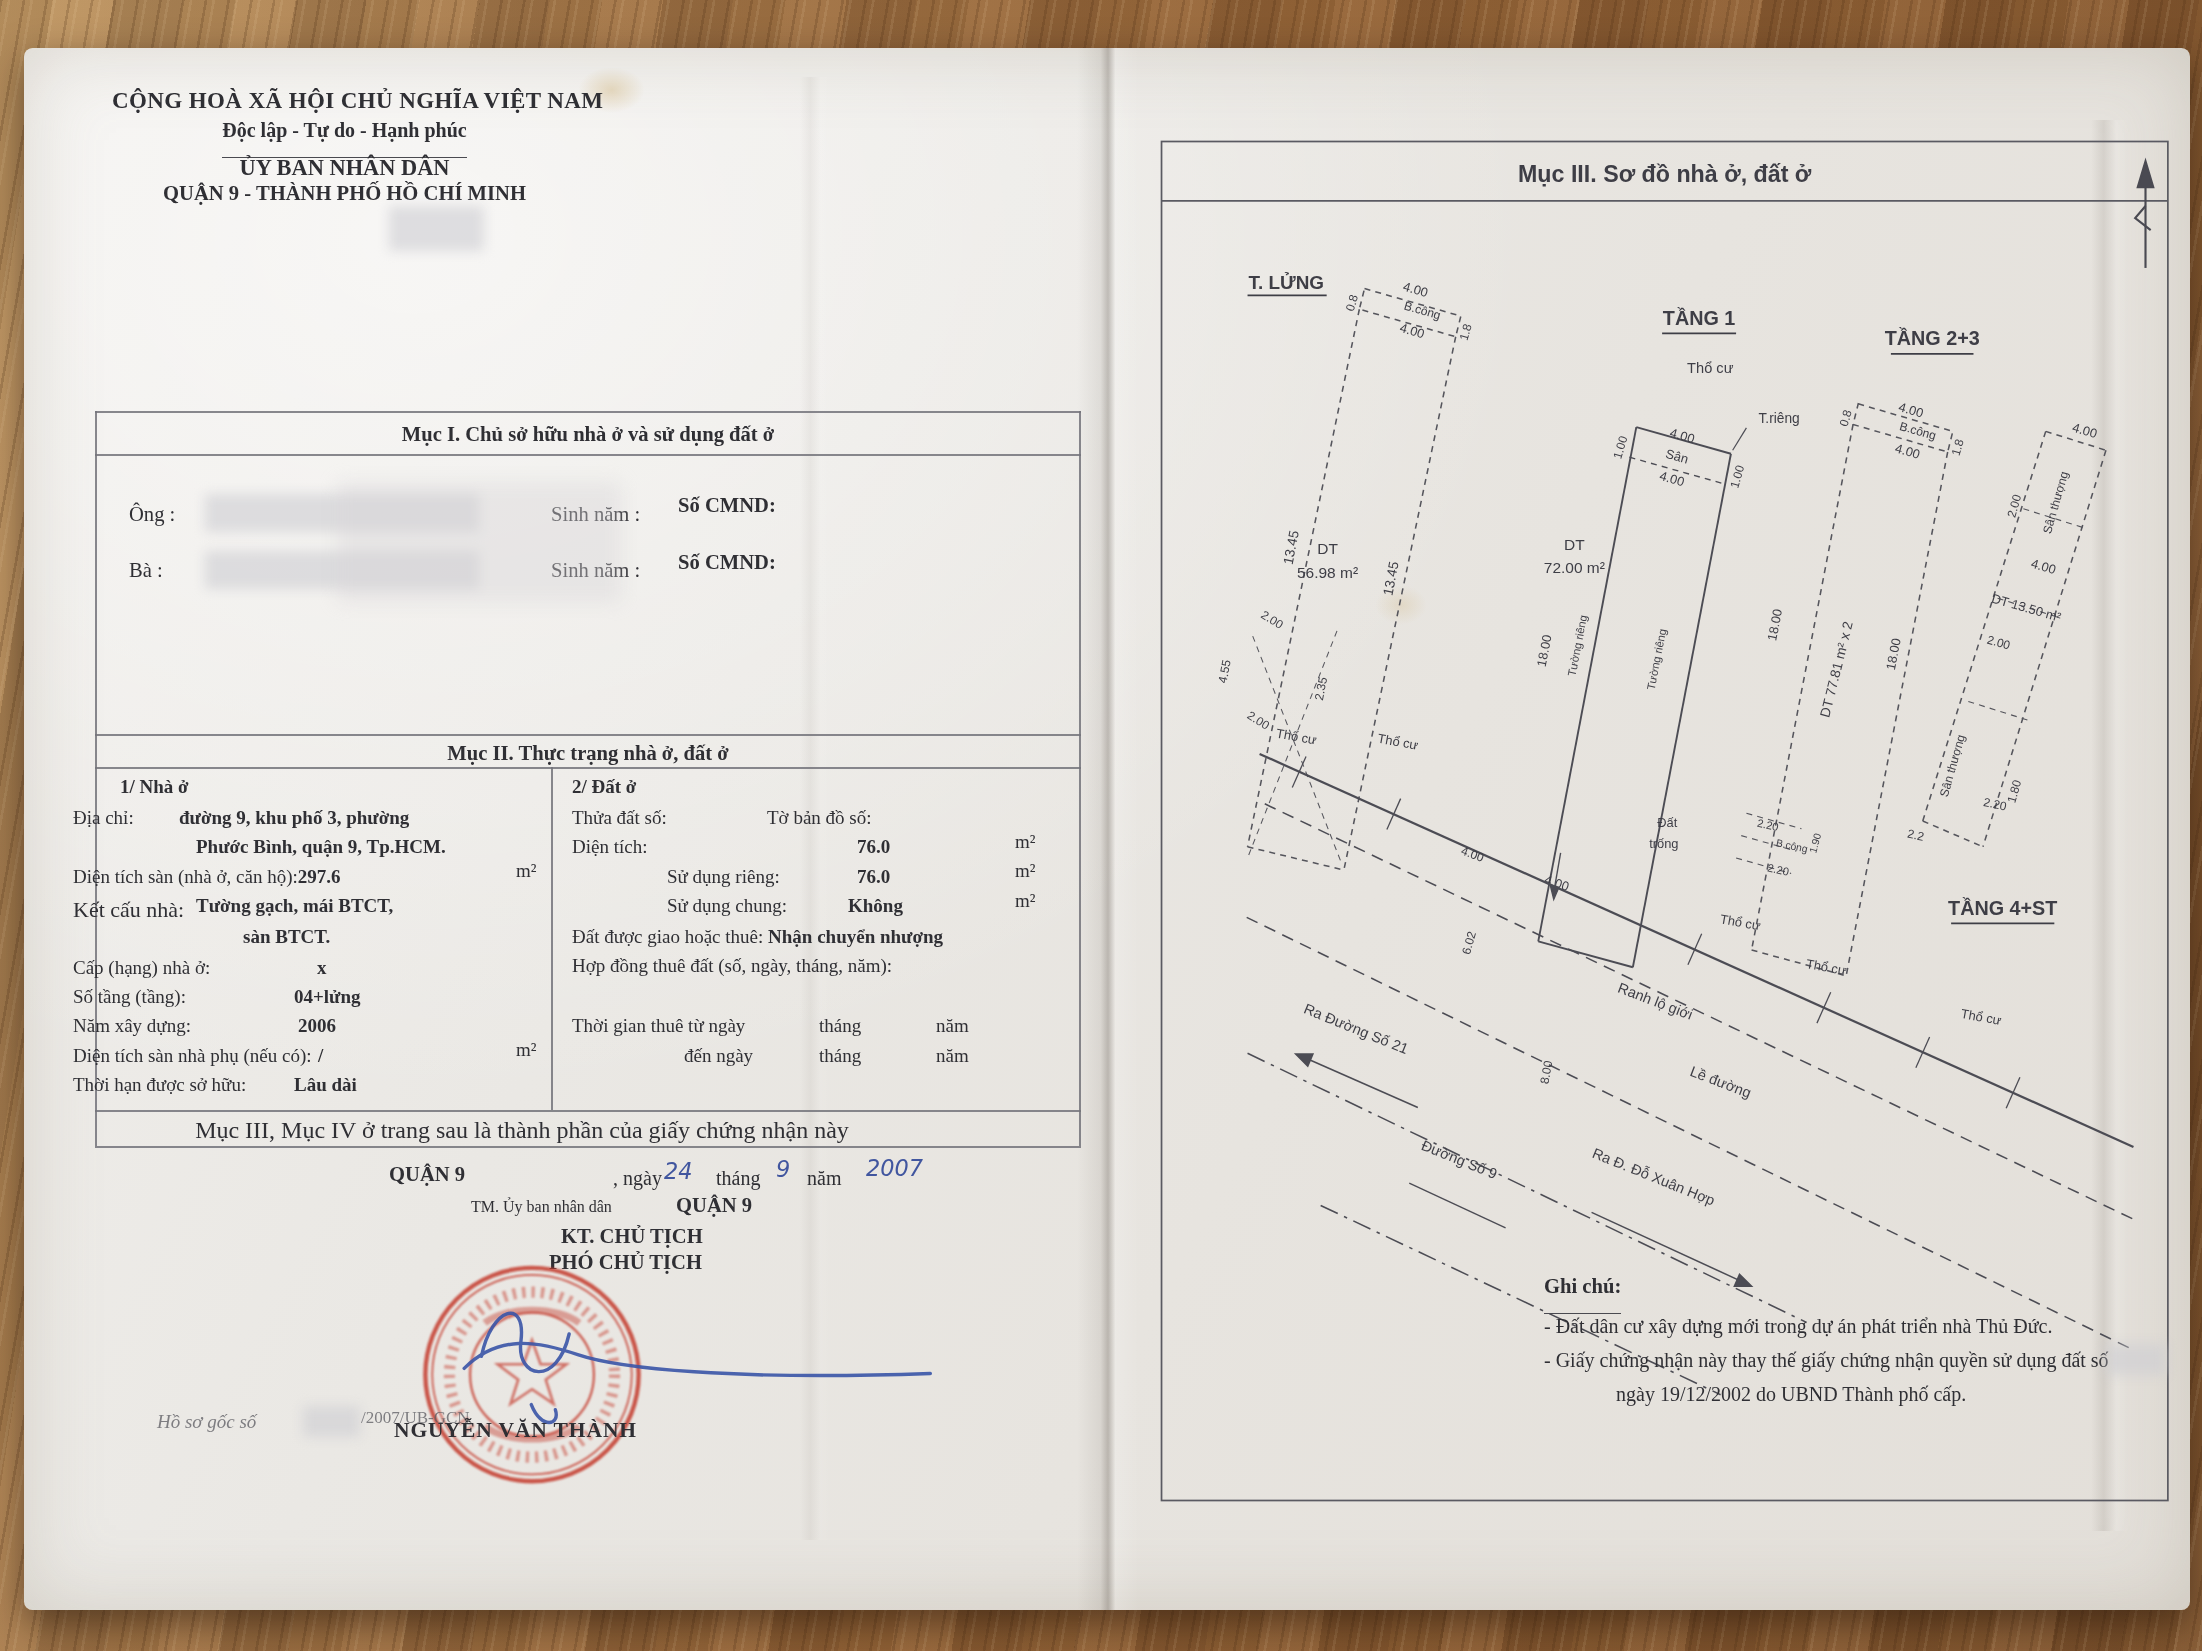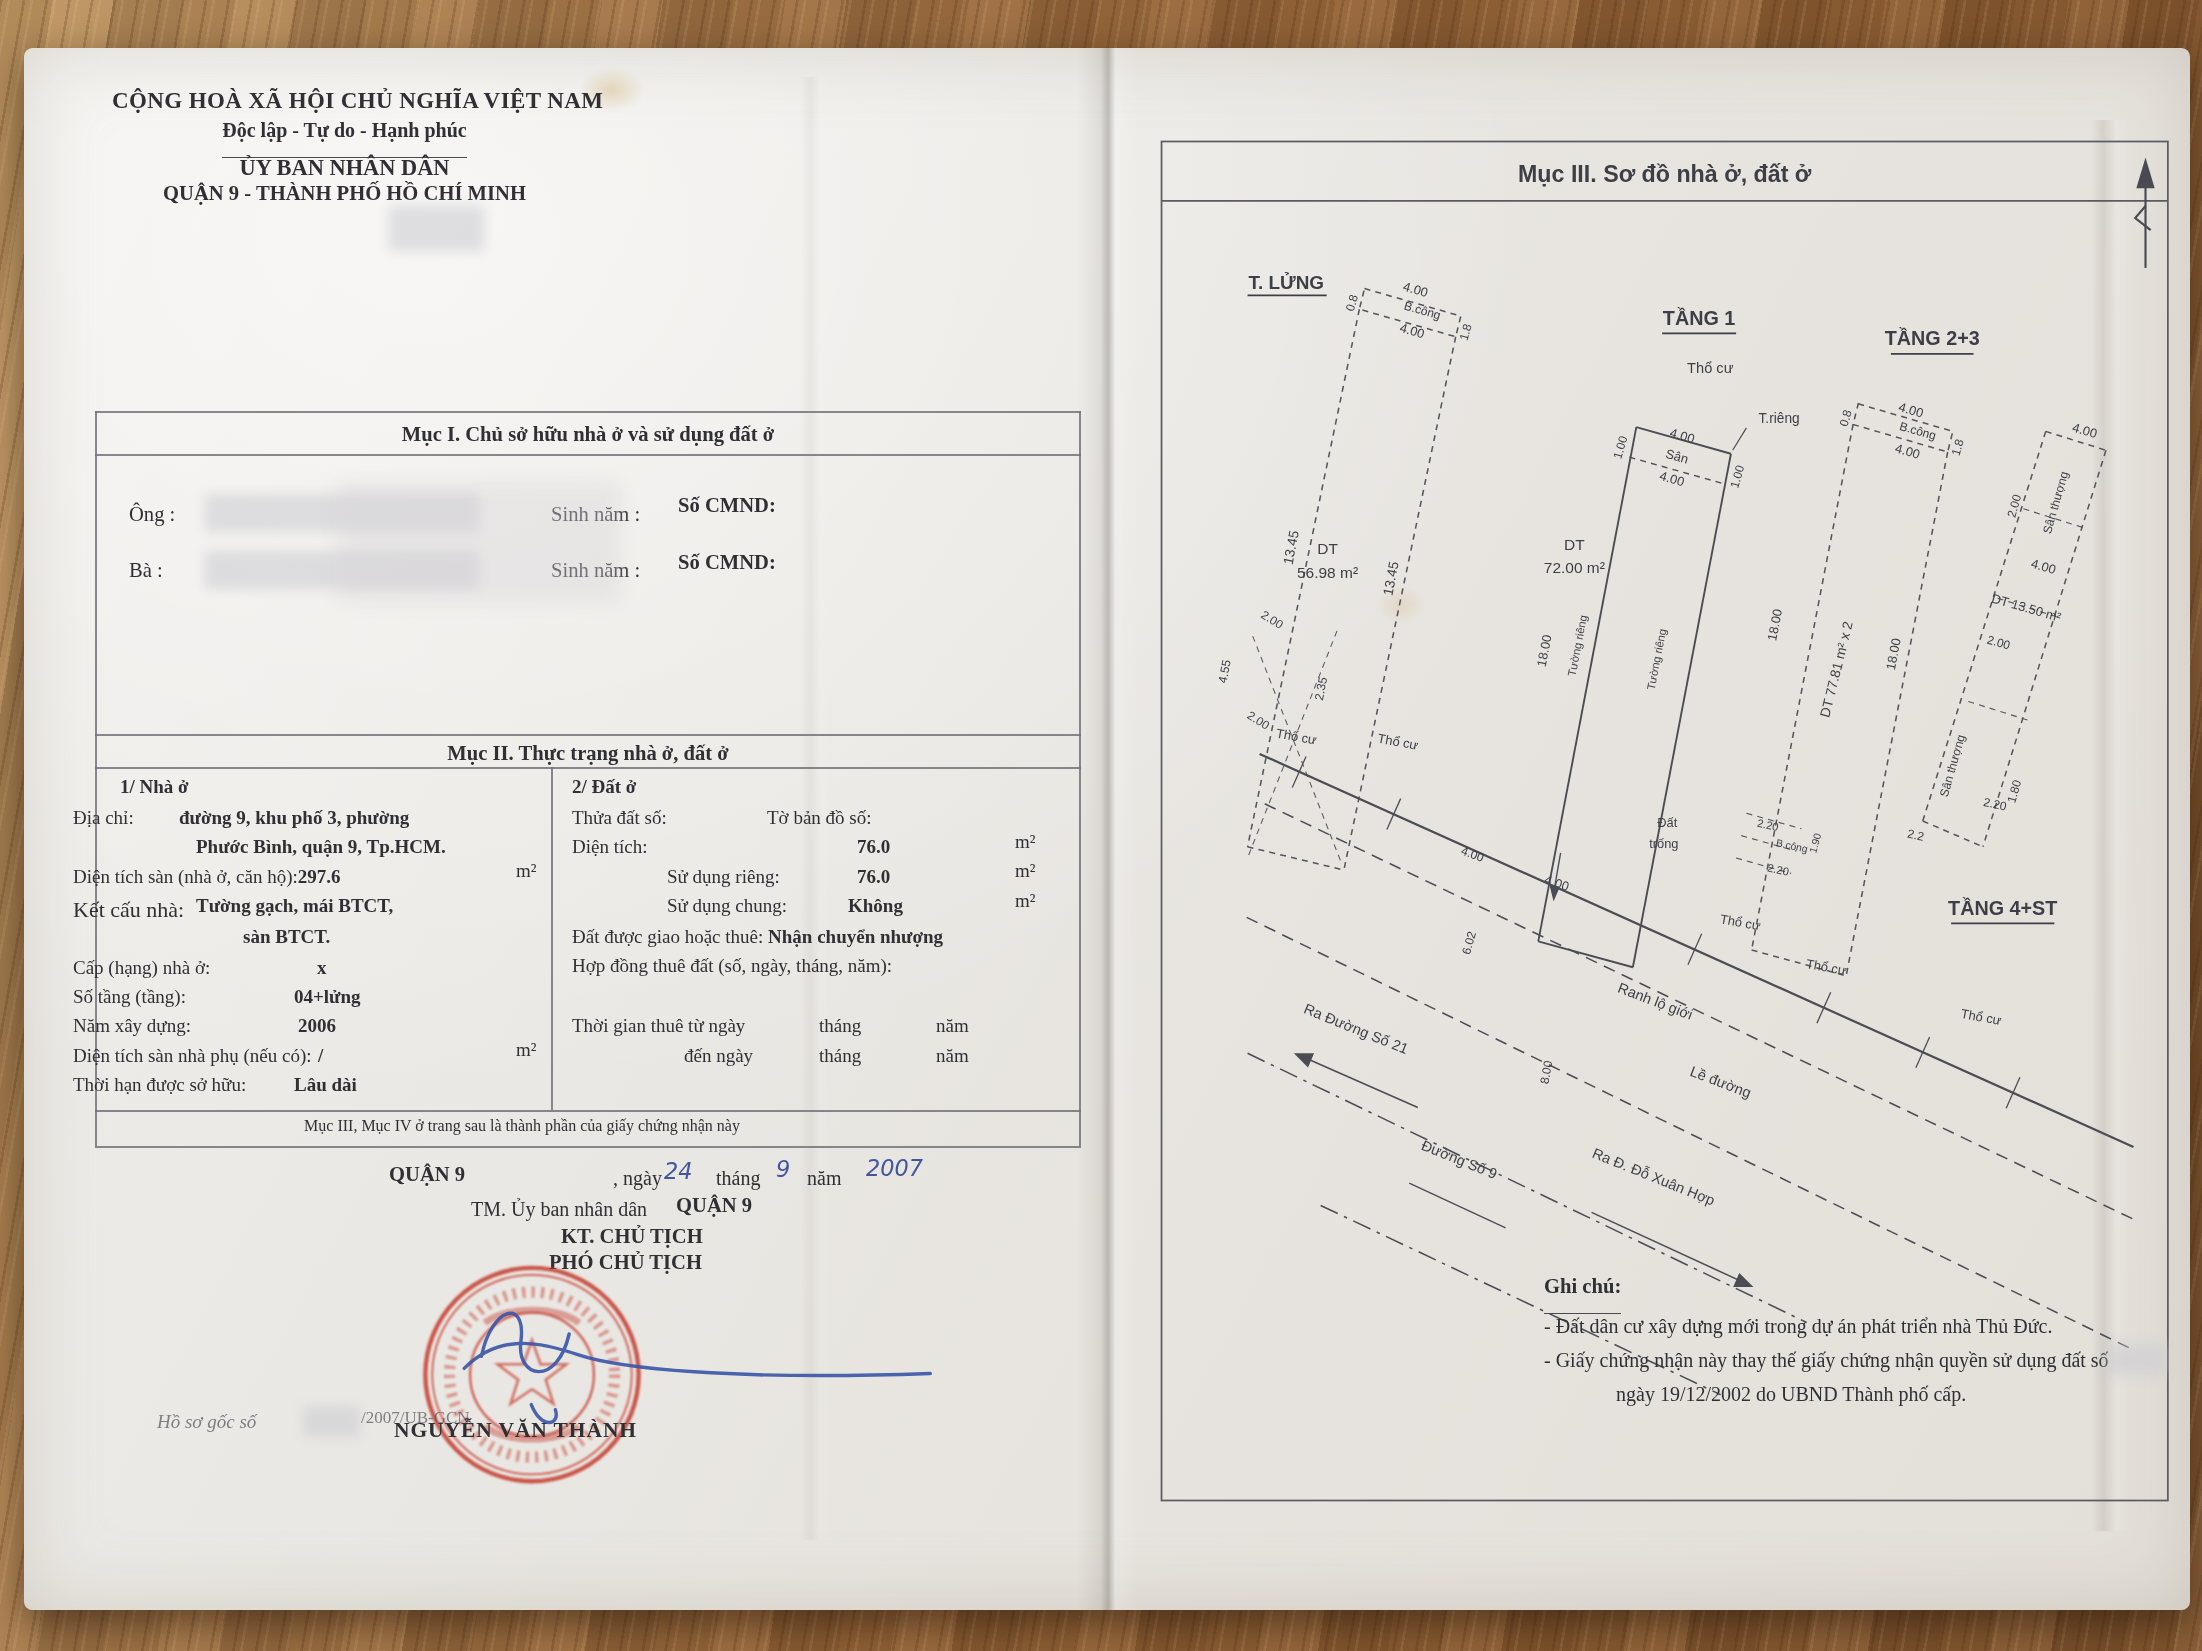--- a/index.html
+++ b/index.html
@@ -110,30 +110,30 @@
   <div class="t" style="left:1015px;top:890px;font-size:19px;">m²</div>
   <div class="t" style="left:572px;top:926px;font-size:19px;"><span>Đất được giao hoặc thuê:</span> <span class="b">Nhận chuyển nhượng</span></div>
   <div class="t" style="left:572px;top:955px;font-size:19px;">Hợp đồng thuê đất (số, ngày, tháng, năm):</div>
   <div class="t" style="left:572px;top:1015px;font-size:19px;">Thời gian thuê từ ngày</div>
   <div class="t" style="left:819px;top:1015px;font-size:19px;">tháng</div>
   <div class="t" style="left:936px;top:1015px;font-size:19px;">năm</div>
   <div class="t" style="left:684px;top:1045px;font-size:19px;">đến ngày</div>
   <div class="t" style="left:819px;top:1045px;font-size:19px;">tháng</div>
   <div class="t" style="left:936px;top:1045px;font-size:19px;">năm</div>
 
-  <div class="t ctr" style="left:95px;top:1117px;width:854px;font-size:16px;">Mục III, Mục IV ở trang sau là thành phần của giấy chứng nhận này</div>
+  <div class="t ctr" style="left:95px;top:1117px;width:854px;font-size:24px;">Mục III, Mục IV ở trang sau là thành phần của giấy chứng nhận này</div>
 
   <div class="t b" style="left:389px;top:1163px;font-size:20.6px;">QUẬN 9</div>
   <div class="t" style="left:613px;top:1167px;font-size:20px;">, ngày</div>
   <div class="t hw" style="left:664px;top:1158px;font-size:22.4px;">24</div>
   <div class="t" style="left:716px;top:1167px;font-size:20px;">tháng</div>
   <div class="t hw" style="left:776px;top:1156px;font-size:22.4px;">9</div>
   <div class="t" style="left:807px;top:1167px;font-size:20px;">năm</div>
   <div class="t hw" style="left:866px;top:1155px;font-size:22.4px;">2007</div>
-  <div class="t" style="left:471px;top:1198px;font-size:20px;">TM. Ủy ban nhân dân</div>
+  <div class="t" style="left:471px;top:1198px;font-size:16px;">TM. Ủy ban nhân dân</div>
   <div class="t b" style="left:676px;top:1194px;font-size:20.6px;">QUẬN 9</div>
   <div class="t b" style="left:561px;top:1225px;font-size:20.6px;">KT. CHỦ TỊCH</div>
   <div class="t b" style="left:549px;top:1251px;font-size:20.6px;">PHÓ CHỦ TỊCH</div>
 
   <svg class="seal" style="left:403px;top:1237px;" width="258" height="258" viewBox="0 0 300 300">
     <g fill="none" stroke="#c43a2c">
       <circle cx="150" cy="160" r="124" stroke-width="5"></circle>
       <circle cx="150" cy="160" r="116" stroke-width="2"></circle>
       <circle cx="150" cy="160" r="72" stroke-width="2.5"></circle>
       <circle cx="150" cy="160" r="96" stroke-width="13" stroke-dasharray="4 7" opacity=".55"></circle>

